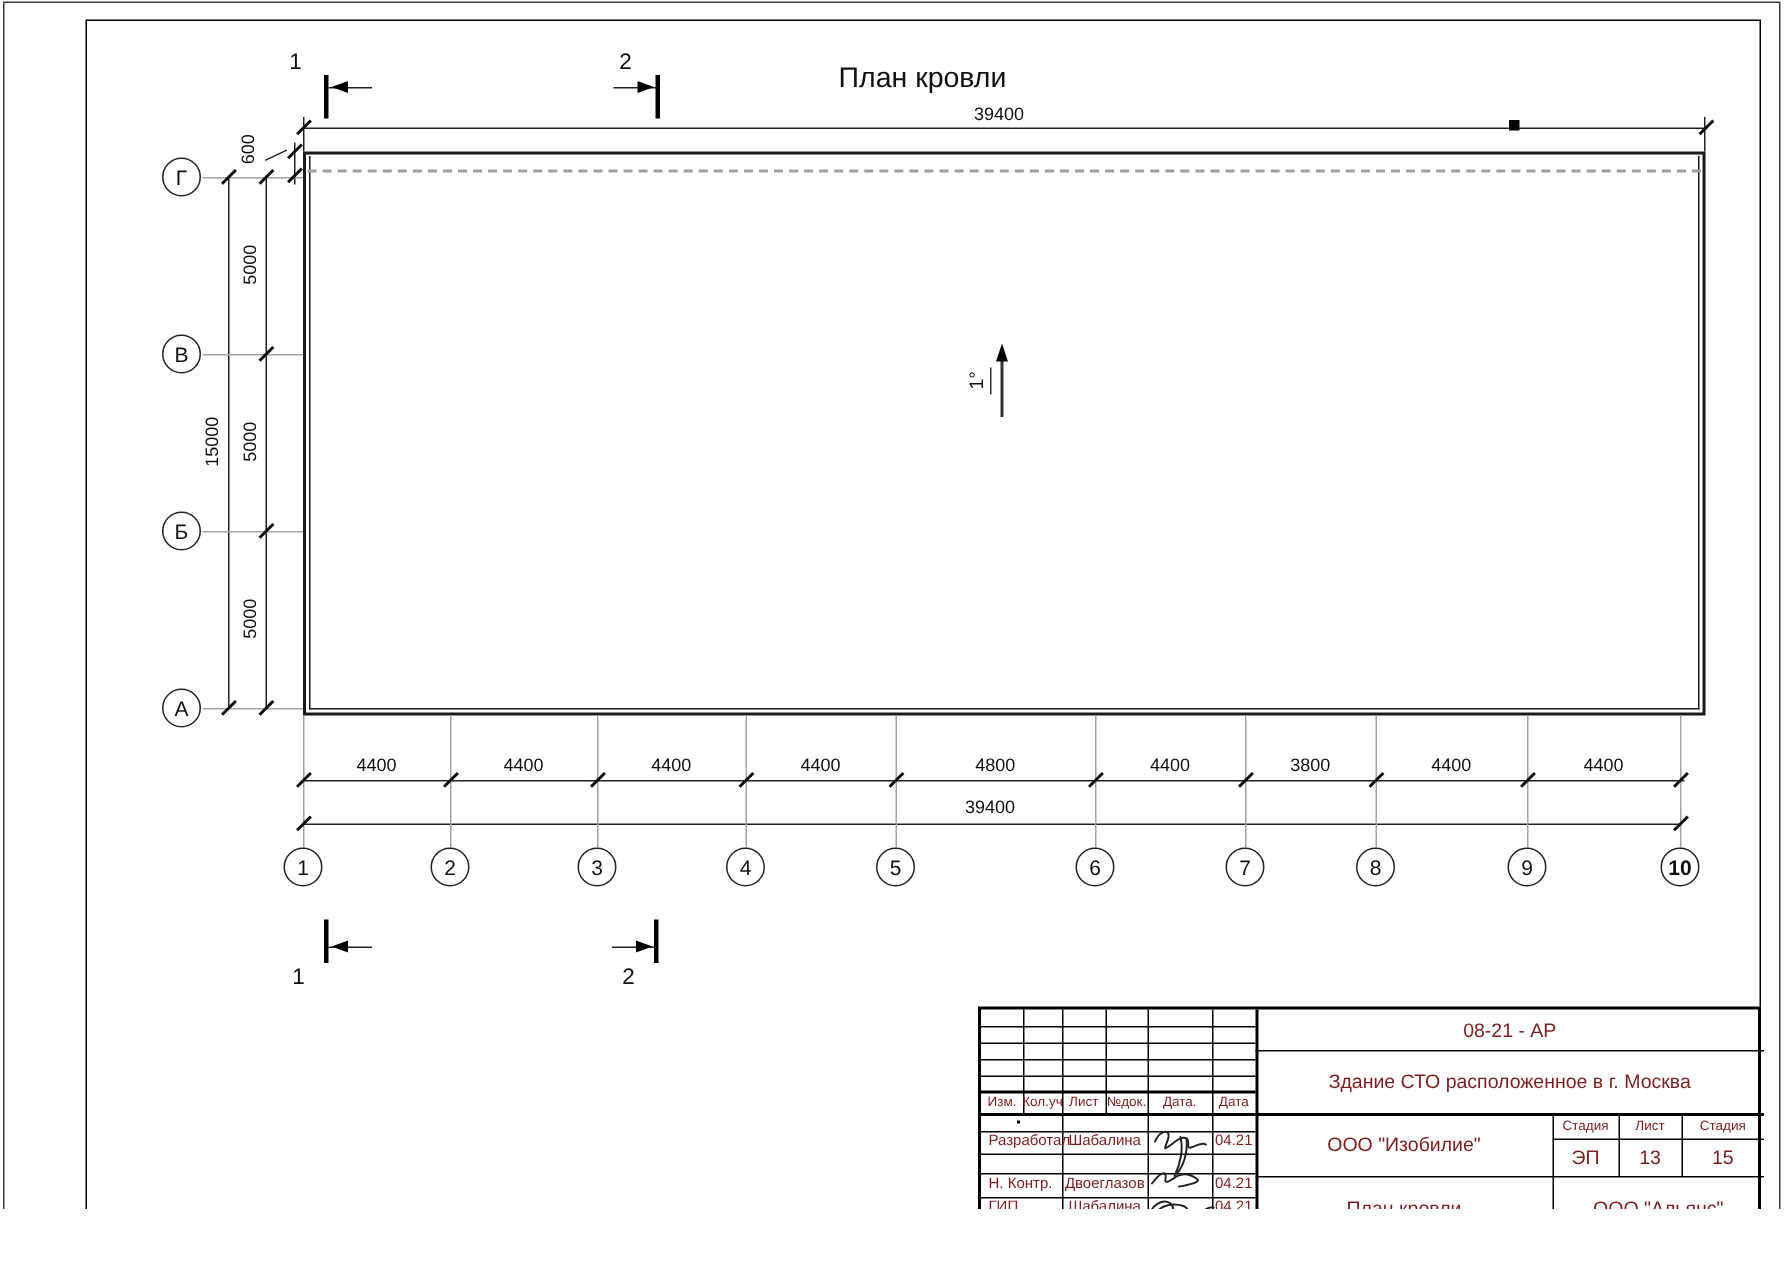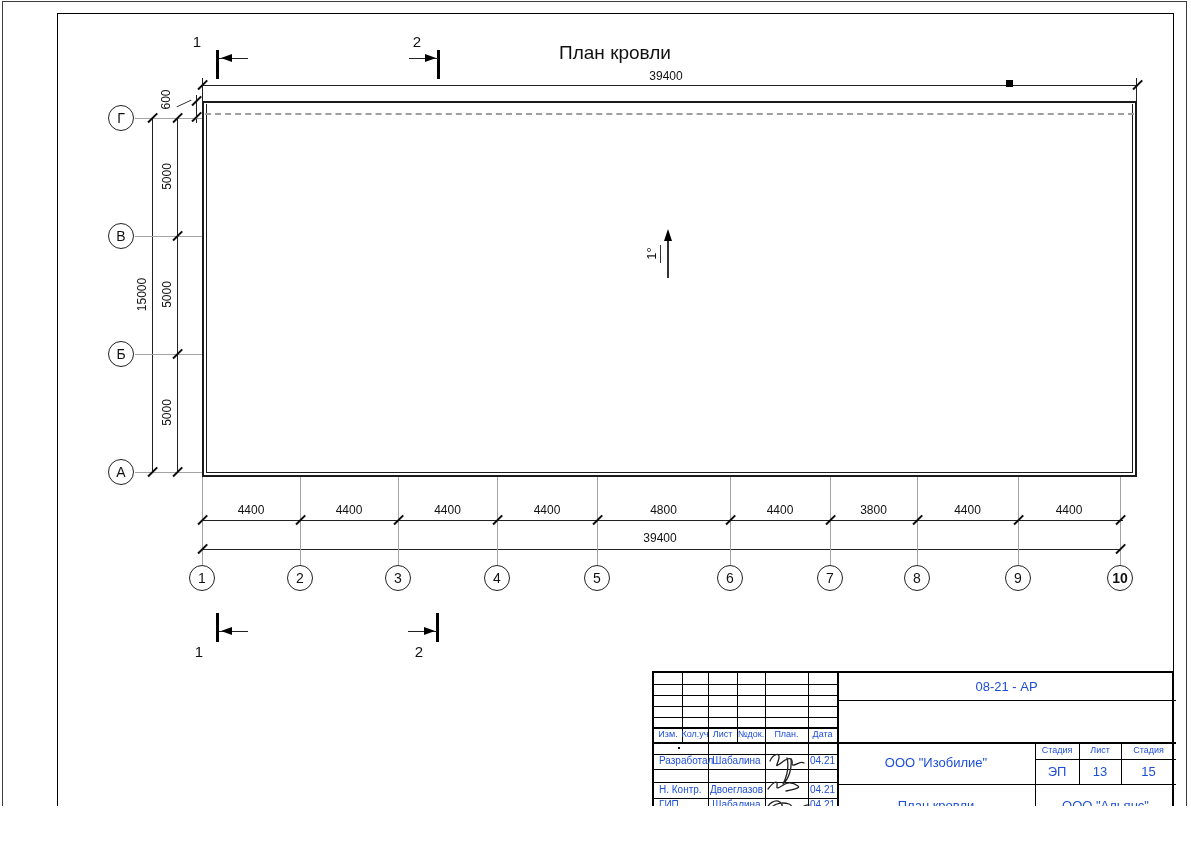--- a/index.html
+++ b/index.html
@@ -34,21 +34,21 @@
              border-bottom:4px solid transparent;border-left:11px solid #000;}
   .arr-up{position:absolute;width:0;height:0;border-left:4px solid transparent;
           border-right:4px solid transparent;border-bottom:12px solid #000;}
   .sq{position:absolute;background:#000;}
   
   .tblock{position:absolute;left:652px;top:671px;width:522px;height:154px;
           border:2px solid #000;box-sizing:border-box;background:#fff;}
   .tb-v{position:absolute;background:#000;width:1px;}
   .tb-h{position:absolute;background:#000;height:1px;}
   .tb-text{position:absolute;display:flex;align-items:center;justify-content:center;
-           color:#1d4ed8;text-align:center;line-height:1.05;}
+           color:#7f1d1d;text-align:center;line-height:1.05;}
   .fs9{font-size:9px;}  .fs13{font-size:13px;}
 </style>
 </head>
 <body>
 
 <div class="page">
 
   <div class="frame-outer"></div>
   <div class="frame-inner"></div>
 
@@ -188,20 +188,21 @@
         <div class="tb-h" style="top:81px;left:0px;width:183px;"></div>
         <div class="tb-h" style="top:96px;left:0px;width:183px;"></div>
         <div class="tb-h" style="top:86px;left:381px;width:141px;"></div>
         <div class="tb-h" style="top:109px;left:0px;width:183px;"></div>
         <div class="tb-h" style="top:111px;left:183px;width:339px;"></div>
         <div class="tb-h" style="top:125px;left:0px;width:183px;"></div>
         <div class="tb-h" style="top:139px;left:0px;width:183px;"></div>
       </div>
 
     <div class="tb-text fs13" style="left:183px;top:0;width:339px;height:27px;">08-21 - АР</div>
+    <div class="tb-text fs13" style="left:183px;top:27px;width:339px;height:42px;">Здание СТО расположенное в г. Москва</div>
     <div class="tb-text fs13" style="left:183px;top:69px;width:198px;height:42px;">ООО "Изобилие"</div>
     <div class="tb-text fs13" style="left:183px;top:111px;width:198px;height:43px;">План кровли</div>
     <div class="tb-text fs13" style="left:381px;top:111px;width:141px;height:43px;">ООО "Альянс"</div>
 
     <div class="tb-text fs9" style="left:381px;top:69px;width:44px;height:17px;">Стадия</div>
     <div class="tb-text fs9" style="left:425px;top:69px;width:42px;height:17px;">Лист</div>
     <div class="tb-text fs9" style="left:467px;top:69px;width:55px;height:17px;">Стадия</div>
     <div class="tb-text fs13" style="left:381px;top:86px;width:44px;height:25px;">ЭП</div>
     <div class="tb-text fs13" style="left:425px;top:86px;width:42px;height:25px;">13</div>
     <div class="tb-text fs13" style="left:467px;top:86px;width:55px;height:25px;">15</div>
@@ -213,21 +214,21 @@
         <path d="M14 20 c3 -7 10 -9 9 -3 c-1 5 -4 9 -1 7 c5 -3 9 -8 13 -6 c3 2 -1 7 3 6 c4 -1 7 -4 10 -2"></path>
         <path d="M31 17 c2 8 0 18 -4 26 m8 -25 c1 9 -2 19 -7 24"></path>
         <path d="M12 48 c6 -8 10 -9 9 -3 c-1 4 3 1 8 -2 c4 -2 9 -1 13 2 c3 2 -6 4 -12 5"></path>
         <path d="M10 70 c2 -8 9 -12 14 -9 c4 3 2 10 -3 12 c-5 2 -9 -2 -6 -6 c4 -5 12 -6 18 -4 c5 2 3 8 8 6 c5 -2 8 -6 12 -5 m-28 8 c6 2 14 1 20 -3 m-24 10 c-2 6 -6 10 -9 12"></path>
       </g>
     </svg>
   <div class="tb-text fs9" style="left:0px;top:54px;width:28px;height:15px;">Изм.</div>
       <div class="tb-text fs9" style="left:28px;top:54px;width:26px;height:15px;">Кол.уч</div>
       <div class="tb-text fs9" style="left:54px;top:54px;width:29px;height:15px;">Лист</div>
       <div class="tb-text fs9" style="left:83px;top:54px;width:28px;height:15px;">№док.</div>
-      <div class="tb-text fs9" style="left:111px;top:54px;width:43px;height:15px;">План.</div>
+      <div class="tb-text fs9" style="left:111px;top:54px;width:43px;height:15px;">Дата.</div>
       <div class="tb-text fs9" style="left:154px;top:54px;width:29px;height:15px;">Дата</div>
       <div class="tb-text fs9" style="left:2px;top:81px;width:52px;height:15px;font-size:10px;justify-content:flex-start;padding-left:3px;">Разработал</div>
       <div class="tb-text fs9" style="left:54px;top:81px;width:57px;height:15px;font-size:10px;">Шабалина</div>
       <div class="tb-text fs9" style="left:154px;top:81px;width:29px;height:15px;font-size:10px;">04.21</div>
       <div class="tb-text fs9" style="left:2px;top:109px;width:52px;height:16px;font-size:10px;justify-content:flex-start;padding-left:3px;">Н. Контр.</div>
       <div class="tb-text fs9" style="left:54px;top:109px;width:57px;height:16px;font-size:10px;">Двоеглазов</div>
       <div class="tb-text fs9" style="left:154px;top:109px;width:29px;height:16px;font-size:10px;">04.21</div>
       <div class="tb-text fs9" style="left:2px;top:125px;width:52px;height:14px;font-size:10px;justify-content:flex-start;padding-left:3px;">ГИП</div>
       <div class="tb-text fs9" style="left:54px;top:125px;width:57px;height:14px;font-size:10px;">Шабалина</div>
       <div class="tb-text fs9" style="left:154px;top:125px;width:29px;height:14px;font-size:10px;">04.21</div>

